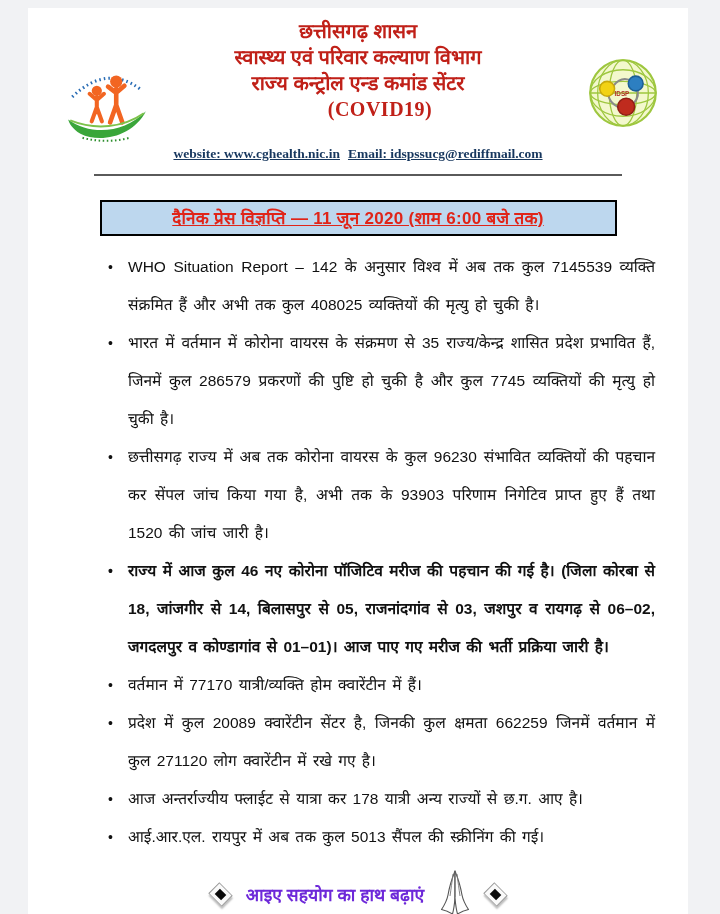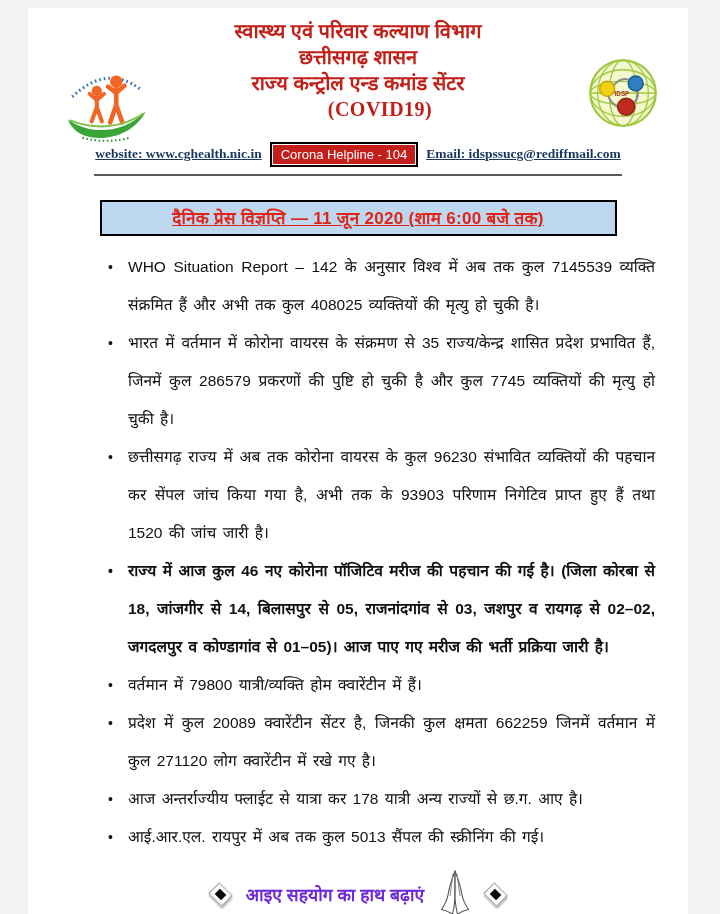--- a/index.html
+++ b/index.html
@@ -100,29 +100,28 @@
         <line x1="4" y1="35" x2="66" y2="35" stroke="#9ec73f" stroke-width="1.2"></line>
         <path d="M26 28 Q34 18 44 24 M49 33 Q50 42 42 47 M30 48 Q22 44 21 36" fill="none" stroke="#8a8a8a" stroke-width="2"></path>
         <circle cx="20" cy="31" r="7" fill="#f2d214" stroke="#c9a90c" stroke-width="1.5"></circle>
         <circle cx="47" cy="26" r="7" fill="#2d7fc1" stroke="#1c5f96" stroke-width="1.5"></circle>
         <circle cx="38" cy="48" r="8" fill="#bf2b1e" stroke="#8f1f16" stroke-width="1.5"></circle>
         <text x="34" y="38" font-size="6" text-anchor="middle" fill="#b03026" font-family="Liberation Sans, sans-serif" font-weight="bold">IDSP</text>
       </svg>
     </div>
 
     <div class="title-block" style="color:#c02018;">
+      <div class="title-line">छत्तीसगढ़ शासन</div>
       <div class="title-line">स्वास्थ्य एवं परिवार कल्याण विभाग</div>
-      <div class="title-line">छत्तीसगढ़ शासन</div>
       <div class="title-line">राज्य कन्ट्रोल एन्ड कमांड सेंटर</div>
       <div class="title-covid">(COVID19)</div>
     </div>
 
     <div class="contact-row">
       <span class="contact-link" style="color:#17375e;">website: www.cghealth.nic.in</span>
-      <span class="helpline-box"><span class="helpline-inner" style="background:#c41e1a;">Corona Helpline - 104</span></span>
       <span class="contact-link" style="color:#17375e;">Email: idspssucg@rediffmail.com</span>
     </div>
 
     <div class="rule"></div>
   </div>
 
   <div class="banner" style="background:#bdd7ee;">
     <span class="banner-text" style="color:#e02418;">दैनिक प्रेस विज्ञप्ति — 11 जून 2020 (शाम 6:00 बजे तक)</span>
   </div>
 
@@ -134,25 +133,25 @@
       <li>
         <span class="marker">•</span>
         <span class="btext">भारत में वर्तमान में कोरोना वायरस के संक्रमण से 35 राज्य/केन्द्र शासित प्रदेश प्रभावित हैं, जिनमें कुल 286579 प्रकरणों की पुष्टि हो चुकी है और कुल 7745 व्यक्तियों की मृत्यु हो चुकी है।</span>
       </li>
       <li>
         <span class="marker">•</span>
         <span class="btext">छत्तीसगढ़ राज्य में अब तक कोरोना वायरस के कुल 96230 संभावित व्यक्तियों की पहचान कर सेंपल जांच किया गया है, अभी तक के 93903 परिणाम निगेटिव प्राप्त हुए हैं तथा 1520 की जांच जारी है।</span>
       </li>
       <li class="bold">
         <span class="marker">•</span>
-        <span class="btext">राज्य में आज कुल 46 नए कोरोना पॉजिटिव मरीज की पहचान की गई है। (जिला कोरबा से 18, जांजगीर से 14, बिलासपुर से 05, राजनांदगांव से 03, जशपुर व रायगढ़ से 02–02, जगदलपुर व कोण्डागांव से 01–05)। आज पाए गए मरीज की भर्ती प्रक्रिया जारी है।</span>
+        <span class="btext">राज्य में आज कुल 46 नए कोरोना पॉजिटिव मरीज की पहचान की गई है। (जिला कोरबा से 18, जांजगीर से 14, बिलासपुर से 05, राजनांदगांव से 03, जशपुर व रायगढ़ से 06–02, जगदलपुर व कोण्डागांव से 01–01)। आज पाए गए मरीज की भर्ती प्रक्रिया जारी है।</span>
       </li>
       <li>
         <span class="marker">•</span>
-        <span class="btext">वर्तमान में 79800 यात्री/व्यक्ति होम क्वारेंटीन में हैं।</span>
+        <span class="btext">वर्तमान में 77170 यात्री/व्यक्ति होम क्वारेंटीन में हैं।</span>
       </li>
       <li>
         <span class="marker">•</span>
         <span class="btext">प्रदेश में कुल 20089 क्वारेंटीन सेंटर है, जिनकी कुल क्षमता 662259 जिनमें वर्तमान में कुल 271120 लोग क्वारेंटीन में रखे गए है।</span>
       </li>
       <li>
         <span class="marker">•</span>
         <span class="btext">आज अन्तर्राज्यीय फ्लाईट से यात्रा कर 178 यात्री अन्य राज्यों से छ.ग. आए है।</span>
       </li>
       <li>

